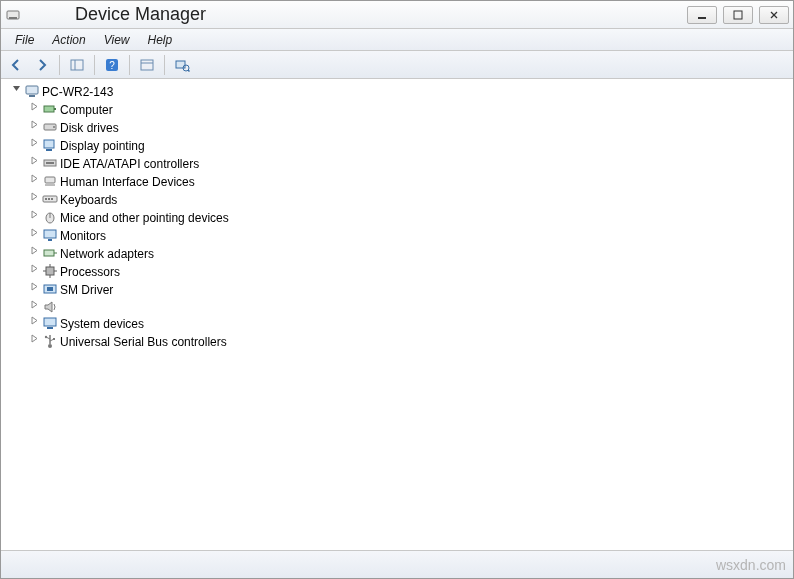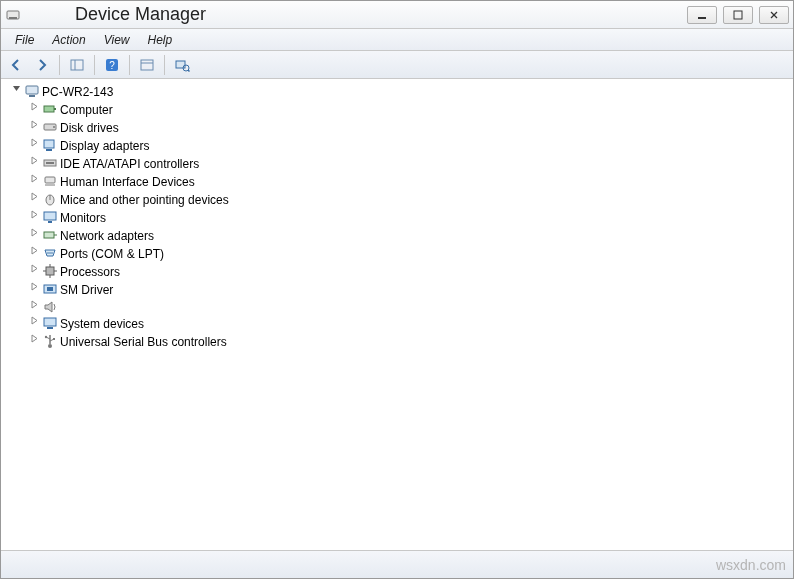--- a/index.html
+++ b/index.html
@@ -213,21 +213,21 @@
                   <svg width="9" height="9" viewBox="0 0 9 9">
                     <path d="M2 1 L7 4.5 L2 8 Z" fill="none" stroke="#888"></path>
                   </svg>
                 </span>
                 <span class="node-icon">
                   <svg width="16" height="16" viewBox="0 0 16 16">
                     <rect x="2" y="3" width="10" height="8" fill="#cfe3f5" stroke="#3a6ea5"></rect>
                     <rect x="4" y="12" width="6" height="2" fill="#3a6ea5"></rect>
                   </svg>
                 </span>
-                <span>Display adapters</span>
+                <span>Display pointing</span>
               </div>
             </li>
             <li>
               <div class="row">
                 <span class="expander">
                   <svg width="9" height="9" viewBox="0 0 9 9">
                     <path d="M2 1 L7 4.5 L2 8 Z" fill="none" stroke="#888"></path>
                   </svg>
                 </span>
                 <span class="node-icon">
@@ -257,20 +257,38 @@
             </li>
             <li>
               <div class="row">
                 <span class="expander">
                   <svg width="9" height="9" viewBox="0 0 9 9">
                     <path d="M2 1 L7 4.5 L2 8 Z" fill="none" stroke="#888"></path>
                   </svg>
                 </span>
                 <span class="node-icon">
                   <svg width="16" height="16" viewBox="0 0 16 16">
+                    <rect x="1" y="5" width="14" height="6" rx="1" fill="#e6e6e6" stroke="#7a7a7a"></rect>
+                    <rect x="3" y="7" width="2" height="2" fill="#7a7a7a"></rect>
+                    <rect x="6" y="7" width="2" height="2" fill="#7a7a7a"></rect>
+                    <rect x="9" y="7" width="2" height="2" fill="#7a7a7a"></rect>
+                  </svg>
+                </span>
+                <span>Keyboards</span>
+              </div>
+            </li>
+            <li>
+              <div class="row">
+                <span class="expander">
+                  <svg width="9" height="9" viewBox="0 0 9 9">
+                    <path d="M2 1 L7 4.5 L2 8 Z" fill="none" stroke="#888"></path>
+                  </svg>
+                </span>
+                <span class="node-icon">
+                  <svg width="16" height="16" viewBox="0 0 16 16">
                     <ellipse cx="8" cy="9" rx="4" ry="5" fill="#e6e6e6" stroke="#7a7a7a"></ellipse>
                     <line x1="8" y1="4" x2="8" y2="9" stroke="#7a7a7a"></line>
                   </svg>
                 </span>
                 <span>Mice and other pointing devices</span>
               </div>
             </li>
             <li>
               <div class="row">
                 <span class="expander">
@@ -294,38 +312,20 @@
                     <path d="M2 1 L7 4.5 L2 8 Z" fill="none" stroke="#888"></path>
                   </svg>
                 </span>
                 <span class="node-icon">
                   <svg width="16" height="16" viewBox="0 0 16 16">
                     <rect x="2" y="5" width="10" height="6" fill="#d0e6d0" stroke="#4a7a4a"></rect>
                     <line x1="12" y1="8" x2="15" y2="8" stroke="#4a7a4a"></line>
                   </svg>
                 </span>
                 <span>Network adapters</span>
-              </div>
-            </li>
-            <li>
-              <div class="row">
-                <span class="expander">
-                  <svg width="9" height="9" viewBox="0 0 9 9">
-                    <path d="M2 1 L7 4.5 L2 8 Z" fill="none" stroke="#888"></path>
-                  </svg>
-                </span>
-                <span class="node-icon">
-                  <svg width="16" height="16" viewBox="0 0 16 16">
-                    <path d="M3 5 L13 5 L11 11 L5 11 Z" fill="#d6e8f5" stroke="#3a6ea5"></path>
-                    <circle cx="6" cy="8" r="0.8" fill="#3a6ea5"></circle>
-                    <circle cx="8" cy="8" r="0.8" fill="#3a6ea5"></circle>
-                    <circle cx="10" cy="8" r="0.8" fill="#3a6ea5"></circle>
-                  </svg>
-                </span>
-                <span>Ports (COM &amp; LPT)</span>
               </div>
             </li>
             <li>
               <div class="row">
                 <span class="expander">
                   <svg width="9" height="9" viewBox="0 0 9 9">
                     <path d="M2 1 L7 4.5 L2 8 Z" fill="none" stroke="#888"></path>
                   </svg>
                 </span>
                 <span class="node-icon">

